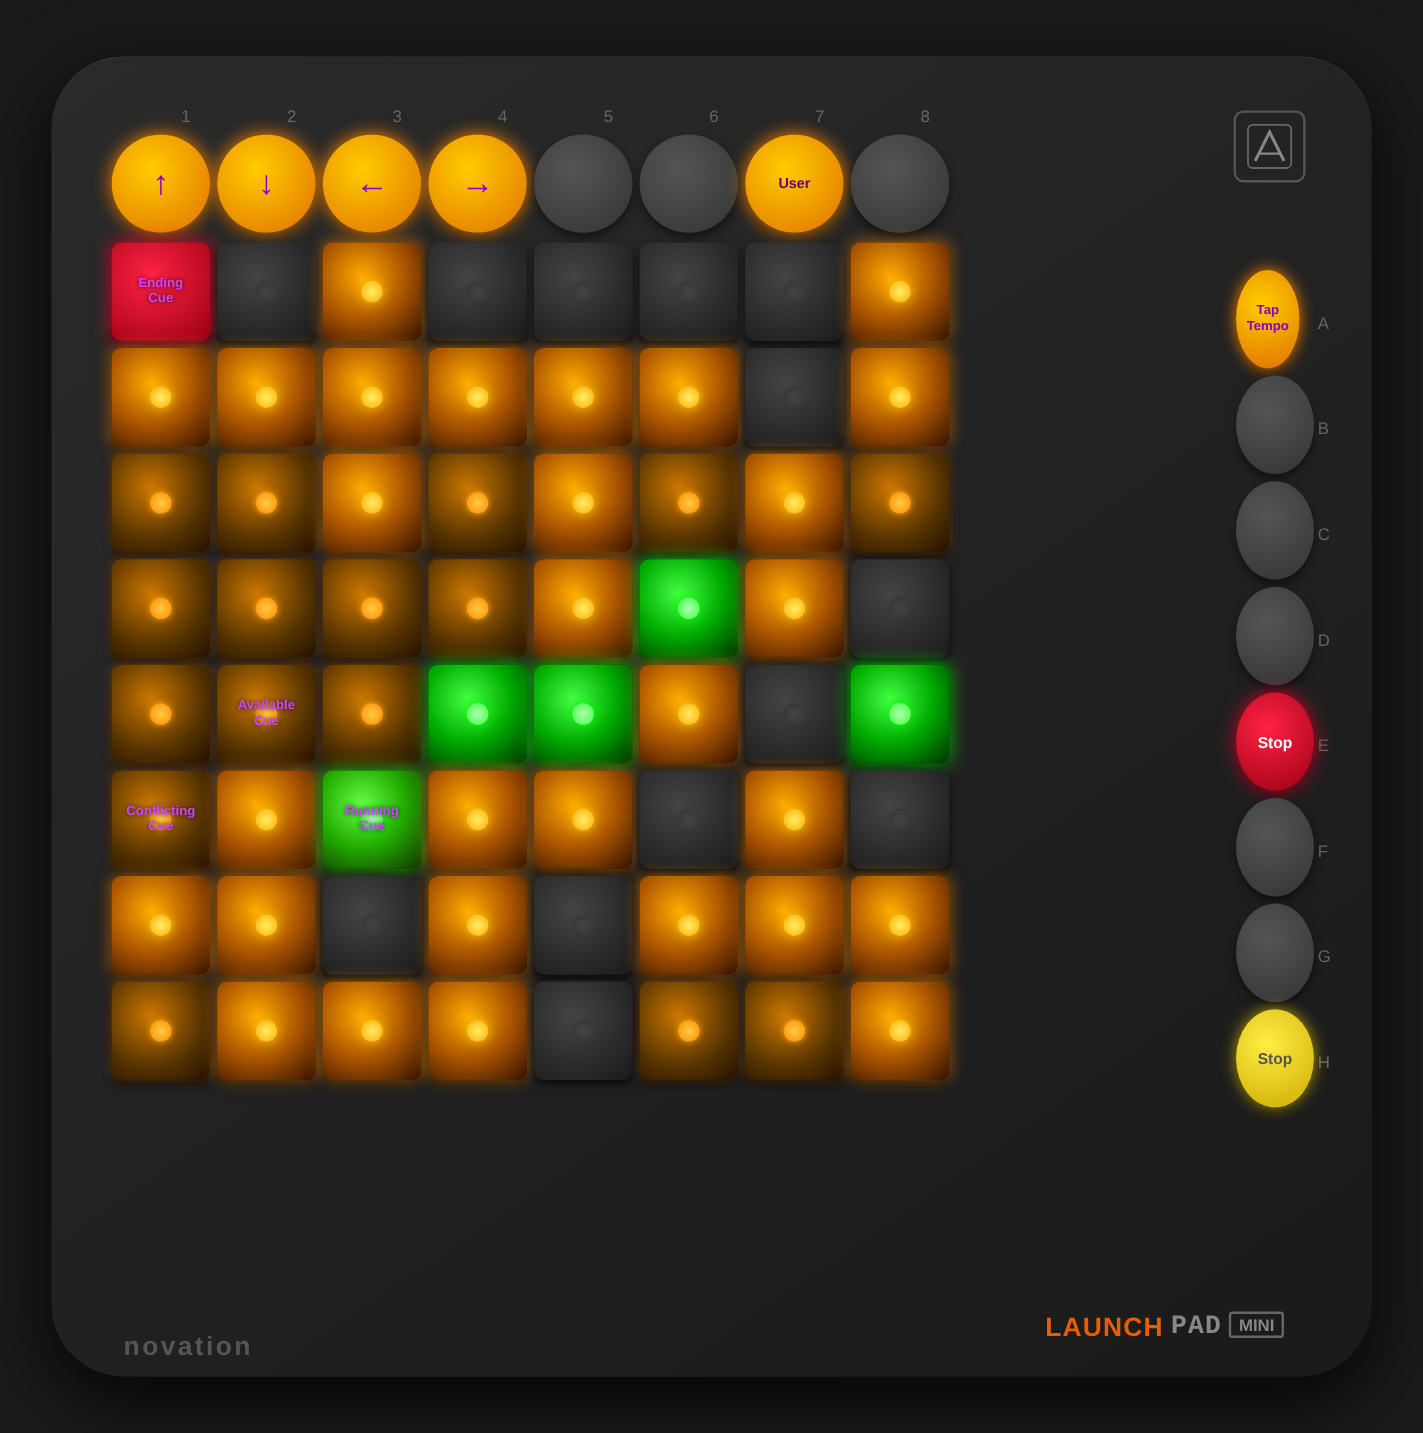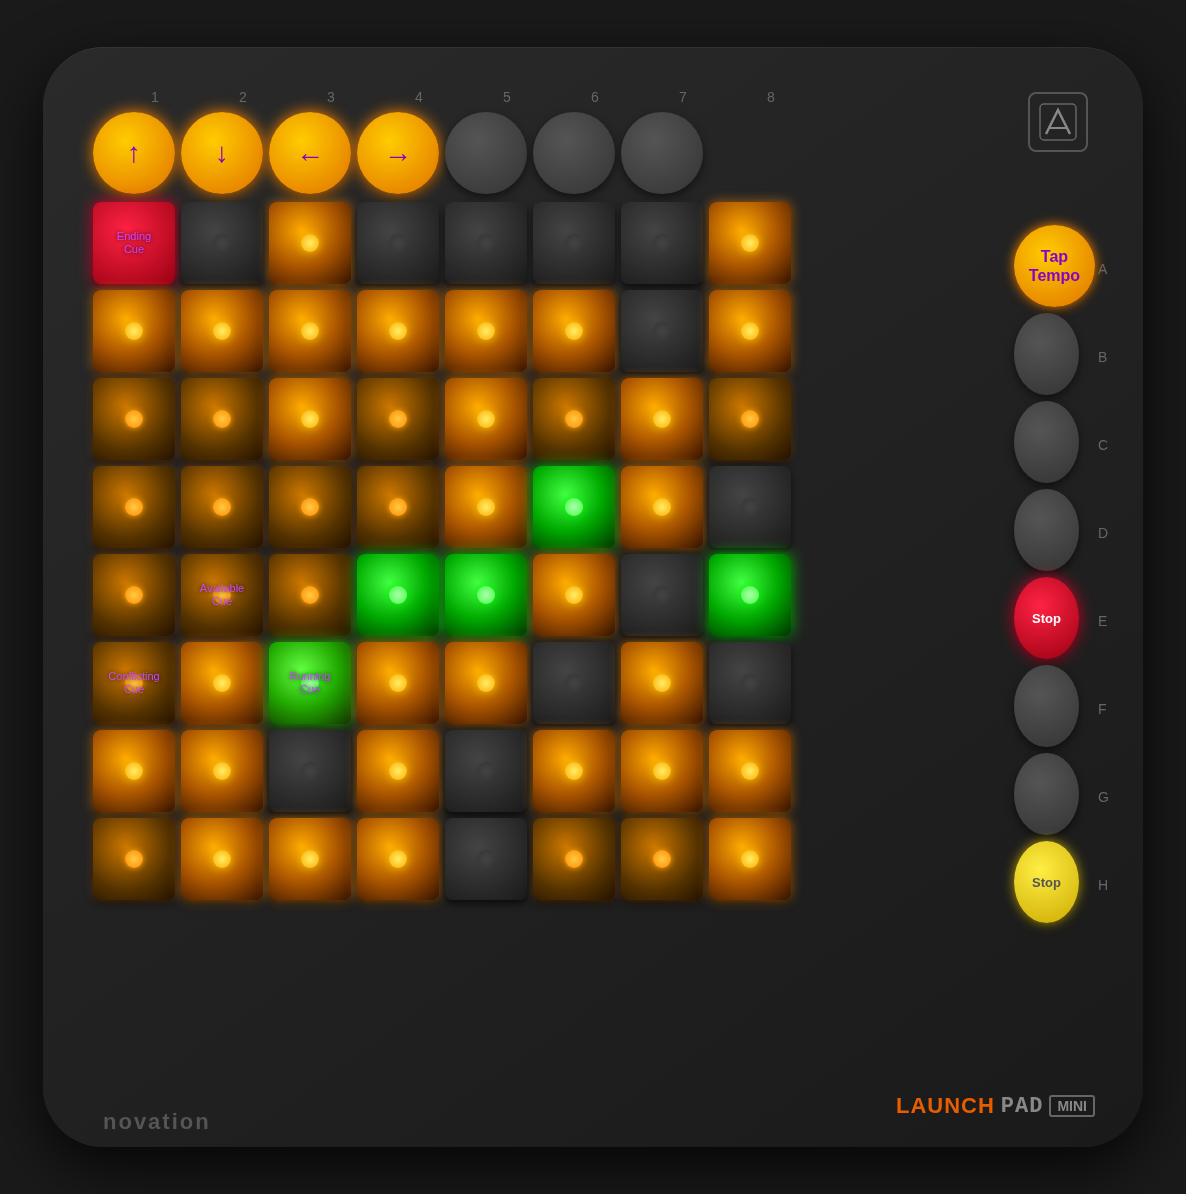--- a/index.html
+++ b/index.html
@@ -26,23 +26,23 @@
       bottom: 12px;
       left: 60px;
       color: #555;
       font-size: 22px;
       font-weight: bold;
       letter-spacing: 2px;
     }
     .brand-launchpad {
       position: absolute;
       bottom: 28px;
-      right: 48px;
-      display: flex;
-      align-items: center;
+      right: 73px;
+      display: flex;
+      align-items: flex-start;
       gap: 6px;
     }
     .brand-launch { color: #e85d00; font-size: 22px; font-weight: bold; letter-spacing: 1px; }
     .brand-pad { color: #888; font-size: 22px; font-weight: bold; letter-spacing: 1px; font-family: Liberation Mono, monospace; }
     .brand-mini {
       color: #888;
       font-size: 14px;
       font-weight: bold;
       border: 2px solid #666;
       padding: 1px 6px;
@@ -201,21 +201,21 @@
     .green-bright .pad-dot { background: radial-gradient(circle, #aaffaa, #44ff44); box-shadow: 0 0 10px #00ff00; }
     .green-running .pad-dot { background: radial-gradient(circle, #aaffaa, #44ff44); box-shadow: 0 0 10px #00ff00; }
 
     .pad-label {
       position: absolute;
       top: 50%;
       left: 50%;
       transform: translate(-50%, -50%);
       color: #cc44ff;
       font-size: 11px;
-      font-weight: normal;
+      font-weight: bold;
       line-height: 1.2;
       pointer-events: none;
       z-index: 10;
       white-space: nowrap;
       text-shadow: 0 0 4px rgba(0,0,0,0.8);
     }
 
     
     .right-col {
       position: absolute;
@@ -249,32 +249,32 @@
     }
     .side-btn.yellow {
       background: radial-gradient(circle at 40% 35%, #ffee44, #ccaa00);
       box-shadow: 0 0 12px rgba(255,220,0,0.7), 0 4px 8px rgba(0,0,0,0.5);
       color: #555;
       font-size: 13px;
     }
 
     
     .tap-tempo-btn {
-      width: 81px;
+      width: 53px;
       height: 82px;
       border-radius: 50%;
       background: radial-gradient(circle at 40% 35%, #ffcc00, #e07000);
       box-shadow: 0 0 12px #ff8800, 0 4px 8px rgba(0,0,0,0.5);
       border: none;
       cursor: pointer;
       display: flex;
       align-items: center;
       justify-content: center;
       color: #8800cc;
-      font-size: 16px;
+      font-size: 11px;
       font-weight: bold;
       text-align: center;
       line-height: 1.2;
     }
   </style>
 </head>
 <body>
 
 <div class="device">
 
@@ -325,20 +325,23 @@
         <span class="arrow">↓</span>
       </button>
       <button class="top-btn orange">
         <span class="arrow">←</span>
       </button>
       <button class="top-btn orange">
         <span class="arrow">→</span>
       </button>
       <button class="top-btn gray"></button>
       <button class="top-btn gray"></button>
+      <button class="top-btn orange-user">
+        <span>User</span>
+      </button>
       <button class="top-btn gray"></button>
     </div>
 
     <div class="pad-row">
       <button class="pad red-active">
         <span class="pad-label">Ending<br>Cue</span>
       </button>
       <button class="pad dark">
           <span class="pad-dot"></span>
         </button>

